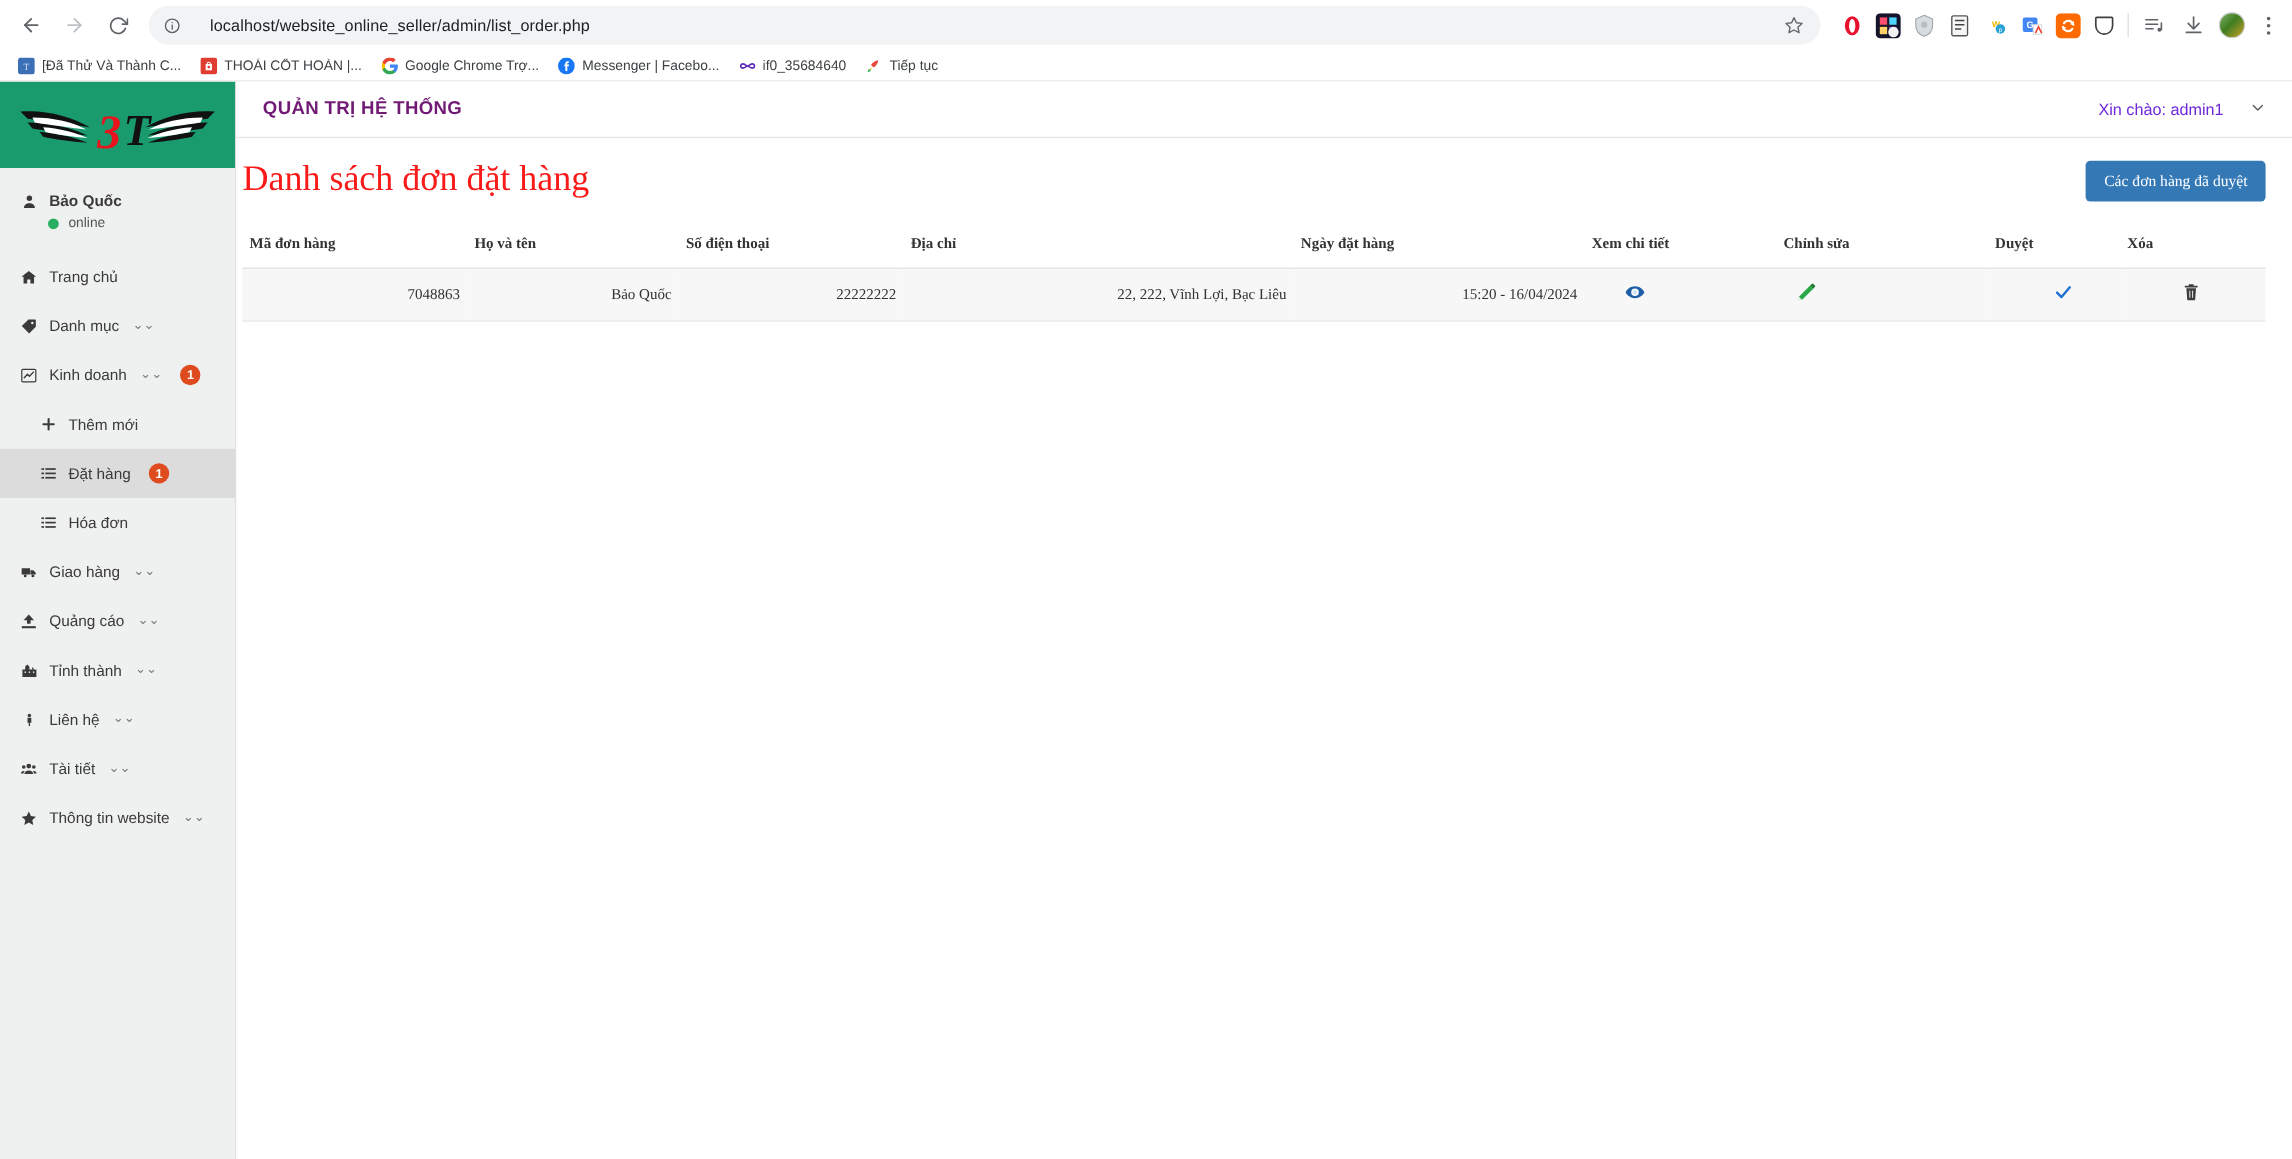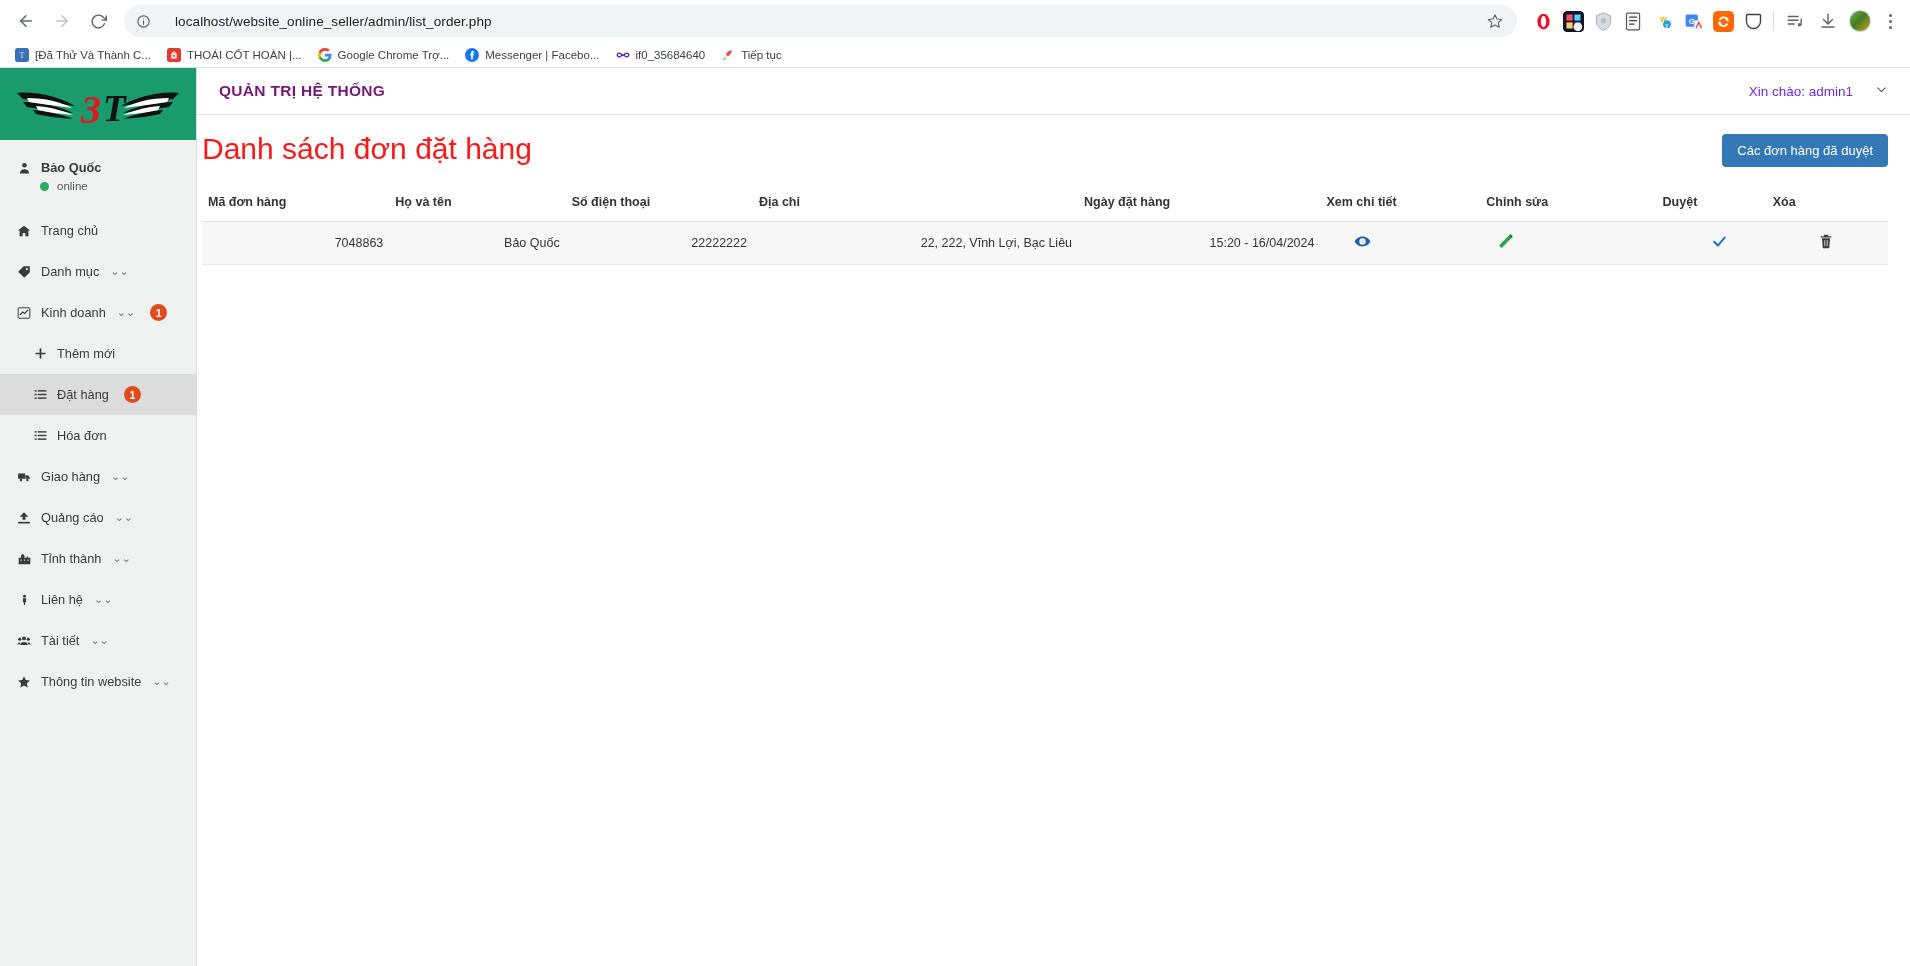--- a/index.html
+++ b/index.html
@@ -112,21 +112,21 @@
   
   #main { flex: 1; background: #ffffff; min-width: 0; display:flex; flex-direction:column;}
   #topbar {
     height: 47px; border-bottom: 1px solid #e4e4e4;
     display: flex; align-items: center; justify-content: space-between;
     padding: 0 22px 0 22px; flex:none;
   }
   #topbar-title { font-size: 15.5px; font-weight: bold; color: #701a75; letter-spacing: 0.3px; }
   #greeting { display: flex; align-items: flex-end; gap: 22px; color: #6d28d9; font-size: 13.5px; }
 
-  #content { padding: 16px 22px 0 5px; flex:1; min-width:0;}
+  #content { padding: 16px 22px 0 5px; flex:1; min-width:0;font-family:Liberation Serif, serif;}
   #title-row { display: flex; align-items: flex-start; justify-content: space-between; }
   #page-title {
     color: #f91a1a; font-size: 30px; font-weight: normal;
     padding-left: 0; line-height: 1.2;
   }
   #approved-btn {
     background: #3479b5; color: #fff; border: none; border-radius: 4px;
     font-size: 13px; padding: 9px 15px; font-family: inherit;
     white-space: nowrap; margin-top: 3px;
   }

